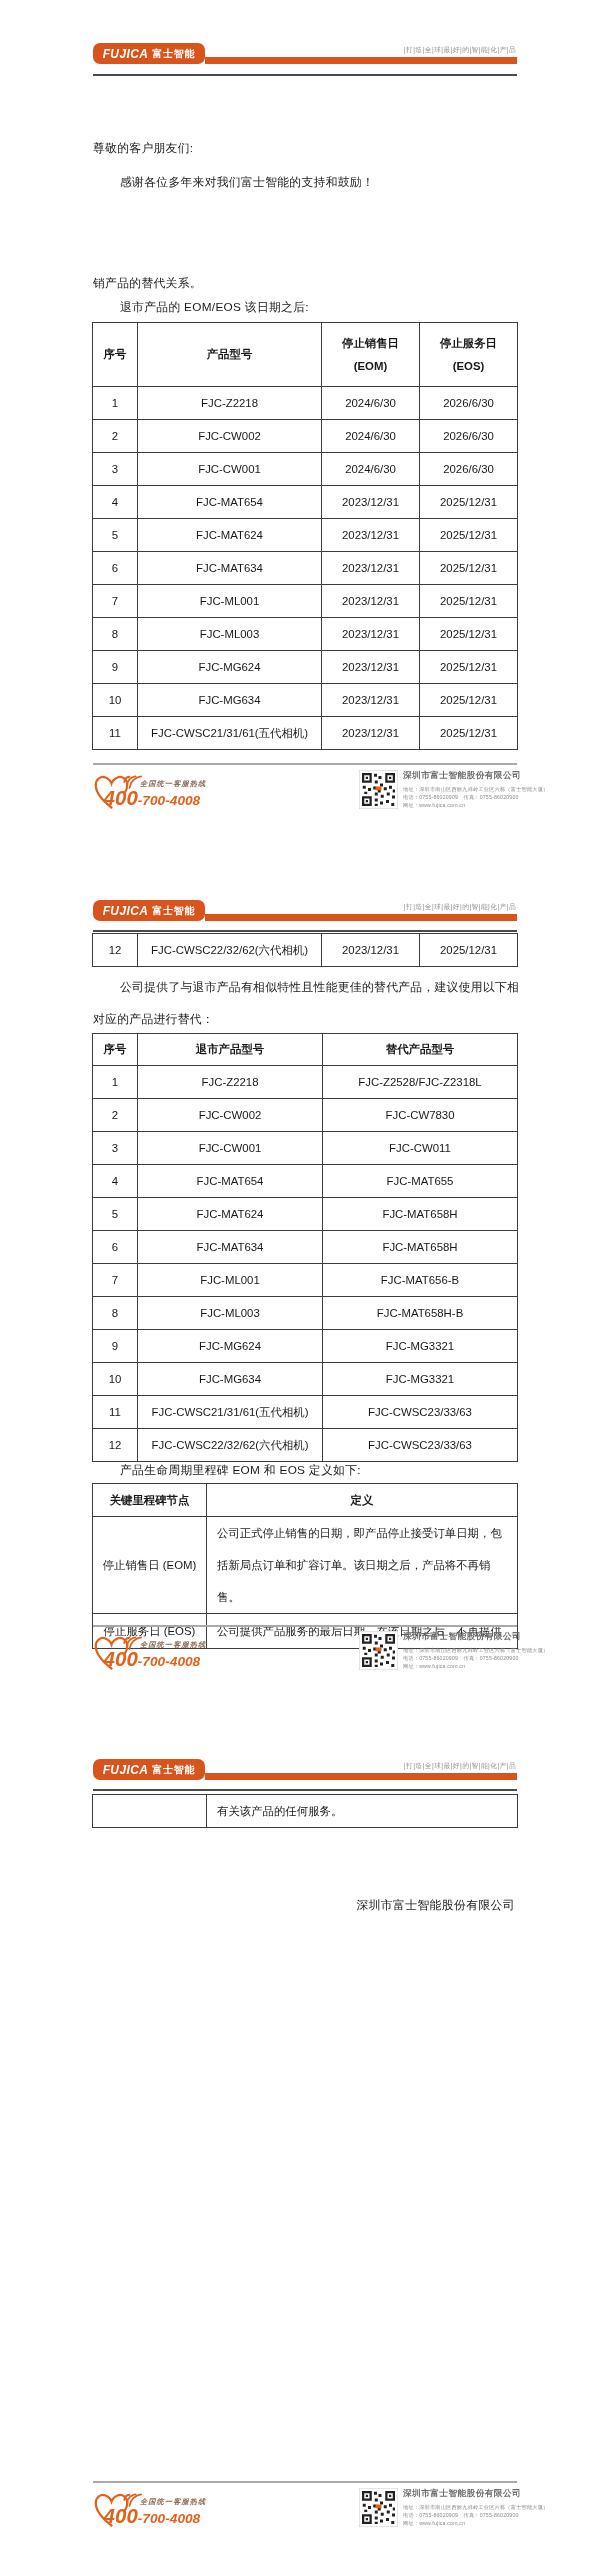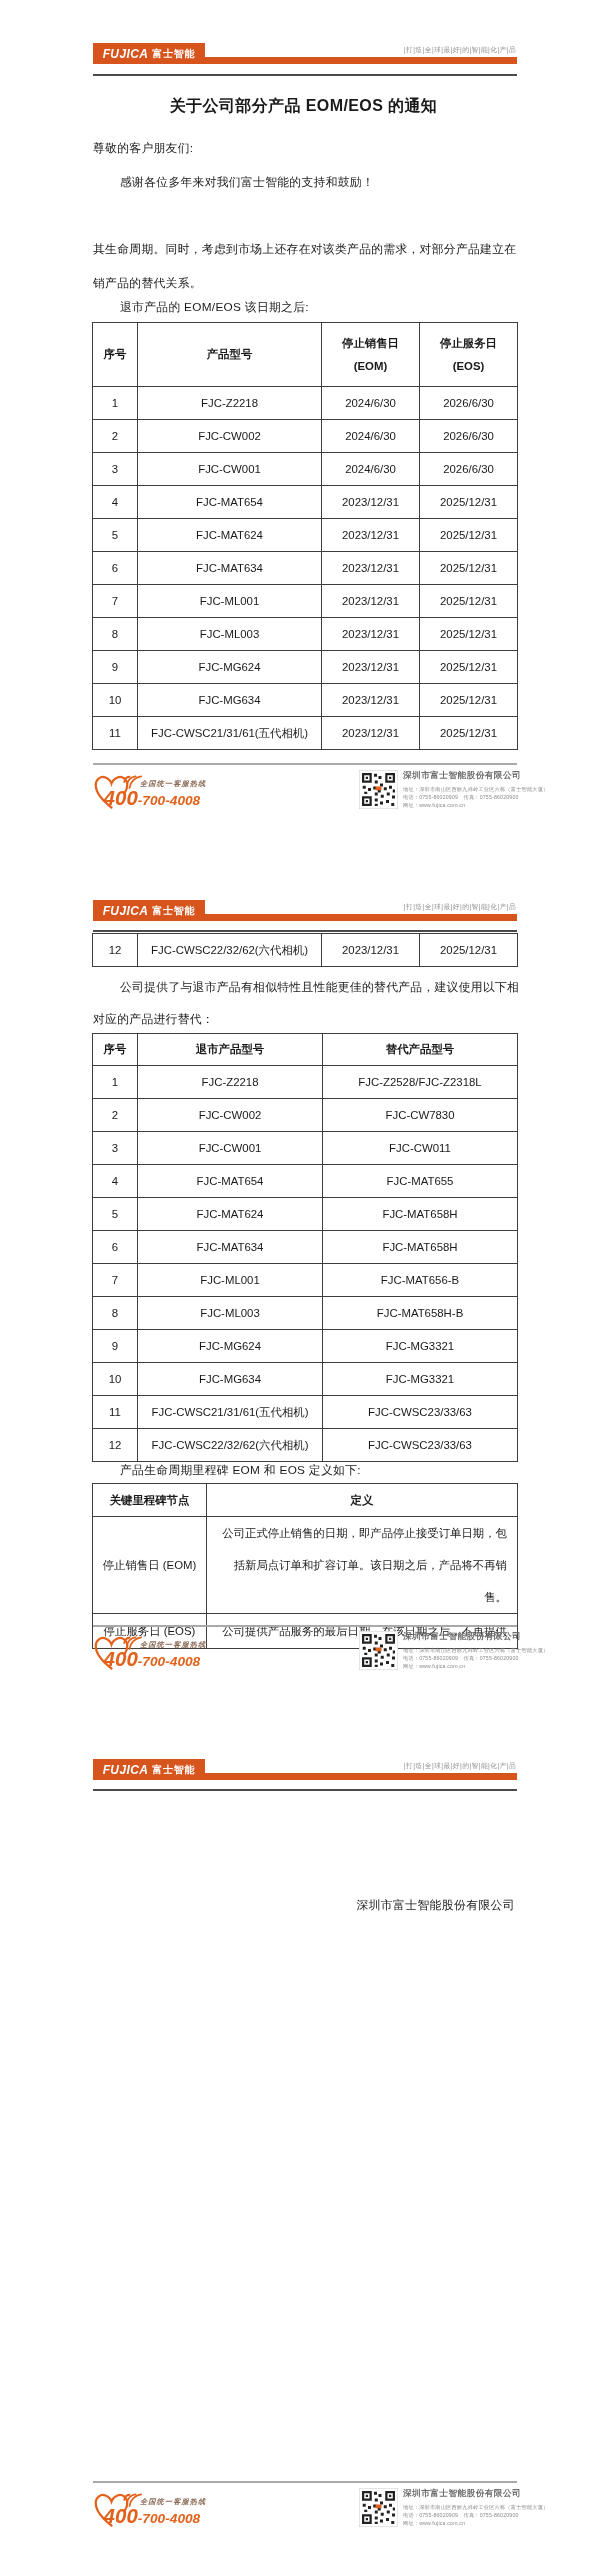--- a/index.html
+++ b/index.html
@@ -3,21 +3,21 @@
 <meta charset="utf-8">
 <style>
   html,body{margin:0;padding:0;background:#ffffff;}
   .page{position:relative;width:607px;height:2576px;background:#ffffff;overflow:hidden;
         font-family:"Liberation Sans","DejaVu Sans",sans-serif;color:#1a1a1a;}
   :root{--orange:#d7541d;--hotline:#e2621c;}
 
   
   .hdr{position:absolute;left:93px;width:424px;height:21px;}
   .logo-box{position:absolute;left:0;top:0;width:112px;height:21px;background:var(--orange);
-            color:#fff;display:flex;align-items:center;justify-content:center;gap:3.8px;}
+            color:#fff;display:flex;align-items:center;justify-content:center;gap:3.8px;border-radius:7px;}
   .logo-en{font-size:12px;font-weight:bold;font-style:italic;letter-spacing:0.4px;}
   .logo-cn{font-size:10px;font-weight:bold;letter-spacing:0.8px;}
   .logo-bar{position:absolute;left:112px;right:0;bottom:0;height:6.8px;background:var(--orange);}
   .slogan{position:absolute;right:0.8px;bottom:9px;font-size:6.8px;color:#8f8f8f;letter-spacing:0.4px;white-space:nowrap;}
   .rule{position:absolute;left:93px;width:424px;height:1.5px;background:#4a4a4a;}
 
   
   .title{position:absolute;left:0;width:607px;text-align:center;font-size:16px;font-weight:bold;letter-spacing:0.4px;}
   .bl{position:absolute;font-size:11.8px;letter-spacing:0.3px;white-space:nowrap;}
   .sign{position:absolute;left:93px;width:422px;text-align:right;font-size:11.8px;letter-spacing:0.4px;}
@@ -27,21 +27,21 @@
             font-size:11.4px;background:#fff;}
   .tbl th,.tbl td{border:0.8px solid #3d3d3d;text-align:center;vertical-align:middle;padding:0;overflow:hidden;}
   .tbl{border:1.5px solid #2b2b2b;}
   .tbl th{font-weight:bold;white-space:pre-line;line-height:1.95;}
   .tbl-eol thead tr{height:64px;} .tbl-eol tbody tr{height:33px;}
   .tbl-eol2 tbody tr{height:33px;}
   .tbl-rep thead tr{height:32px;} .tbl-rep tbody tr{height:33px;}
   .tbl-def thead tr{height:33px;}
   .tbl-def tbody tr:nth-child(1){height:64px;}
   .tbl-def tbody tr:nth-child(2){height:35px;}
-  .tbl-def td:last-child,.tbl-def3 td:last-child{text-align:right;padding:0 10px;line-height:32px;border-radius:12px;}
+  .tbl-def td:last-child,.tbl-def3 td:last-child{text-align:left;padding:0 10px;line-height:32px;border-radius:12px;}
   .tbl-def3 tbody tr{height:33px;}
 
   
   .f-line{position:absolute;left:93px;width:424px;height:1.5px;background:#a9a9a9;}
   .footer{position:absolute;left:93px;width:424px;height:47px;}
   .hotline{position:absolute;left:0;top:4.6px;width:182px;height:41px;}
   .hl-svg{position:absolute;left:0;top:0;}
   .hl-cap{position:absolute;left:47px;top:6.8px;font-size:7.2px;font-weight:bold;font-style:italic;
           color:#8d6c58;letter-spacing:1.1px;white-space:nowrap;}
   .hl-num{position:absolute;left:10.6px;top:13.7px;color:var(--hotline);font-style:italic;font-weight:bold;white-space:nowrap;}
@@ -59,25 +59,23 @@
   <div class="hdr" style="top:43px">
     <div class="logo-box">
       <span class="logo-en">FUJICA</span>
       <span class="logo-cn">富士智能</span>
     </div>
     <div class="logo-bar"></div>
     <div class="slogan">|打|造|全|球|最|好|的|智|能|化|产|品</div>
   </div>
   <div class="rule" style="top:74px"></div>
 
-  <div class="title" style="top:96px">关于公司部分产品 EOM/EOS 的通知</div>
 
   <div class="bl" style="top:141px;left:93px">尊敬的客户朋友们:</div>
   <div class="bl" style="top:175px;left:120px">感谢各位多年来对我们富士智能的支持和鼓励！</div>
-  <div class="bl" style="top:242px;left:93px">其生命周期。同时，考虑到市场上还存在对该类产品的需求，对部分产品建立在</div>
   <div class="bl" style="top:276px;left:93px">销产品的替代关系。</div>
   <div class="bl" style="top:300px;left:120px">退市产品的 EOM/EOS 该日期之后:</div>
 
   <table class="tbl tbl-eol" style="top:322px">
     <colgroup>
         <col style="width:45px">
         <col style="width:184px">
         <col style="width:98px">
         <col style="width:98px">
       </colgroup>
@@ -416,20 +414,32 @@
   <div class="hdr" style="top:1759px">
     <div class="logo-box">
       <span class="logo-en">FUJICA</span>
       <span class="logo-cn">富士智能</span>
     </div>
     <div class="logo-bar"></div>
     <div class="slogan">|打|造|全|球|最|好|的|智|能|化|产|品</div>
   </div>
   <div class="rule" style="top:1789px"></div>
 
+  <table class="tbl tbl-def3" style="top:1794px">
+    <colgroup>
+        <col style="width:114px">
+        <col style="width:311px">
+      </colgroup>
+    <tbody>
+        <tr>
+          <td></td>
+          <td>有关该产品的任何服务。</td>
+        </tr>
+      </tbody>
+  </table>
 
   <div class="sign" style="top:1898px">深圳市富士智能股份有限公司</div>
 
   <div class="f-line" style="top:2481px"></div>
   <div class="footer" style="top:2486px">
     <div class="hotline">
       <svg class="hl-svg" width="49" height="39" viewBox="0 0 64 52">
         <path d="M24 46 C11 36 3 26 3 16 C3 8 10 3.5 16 6 C20 7.7 23 11 24 14 C25 11 28 7.7 32 6 C38 3.5 45 8 45 16 C45 19.5 44 23 41.5 26.5" fill="none" stroke="#e2621c" stroke-width="3" stroke-linecap="round"></path>
         <path d="M41 12 a8 8 0 0 1 7 -7" fill="none" stroke="#e2621c" stroke-width="2.4" stroke-linecap="round"></path>
         <path d="M44.5 16 a13 13 0 0 1 11.5 -11.5" fill="none" stroke="#e2621c" stroke-width="2.4" stroke-linecap="round"></path>

